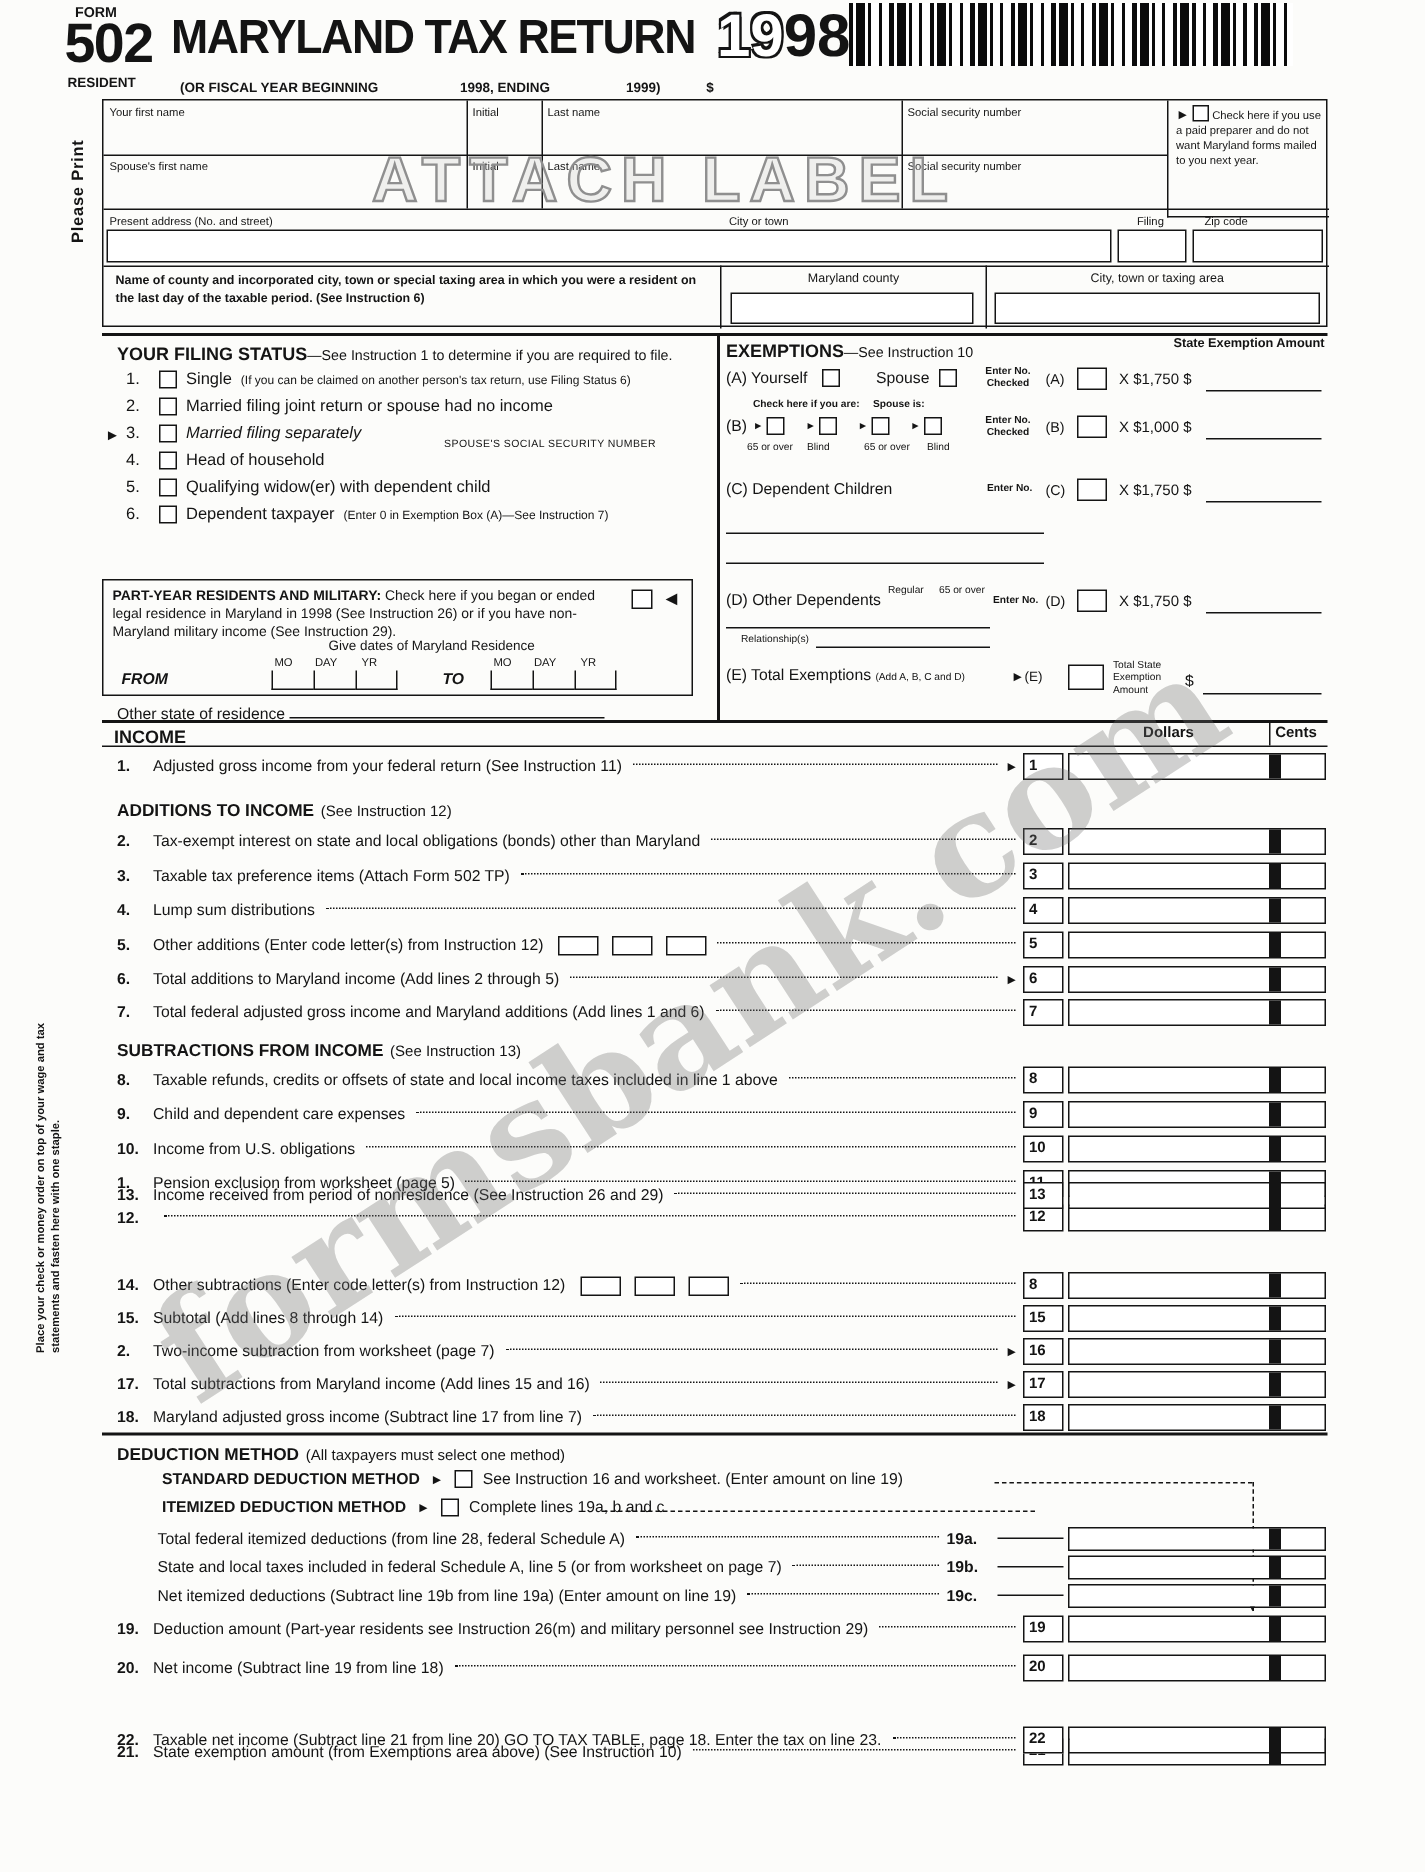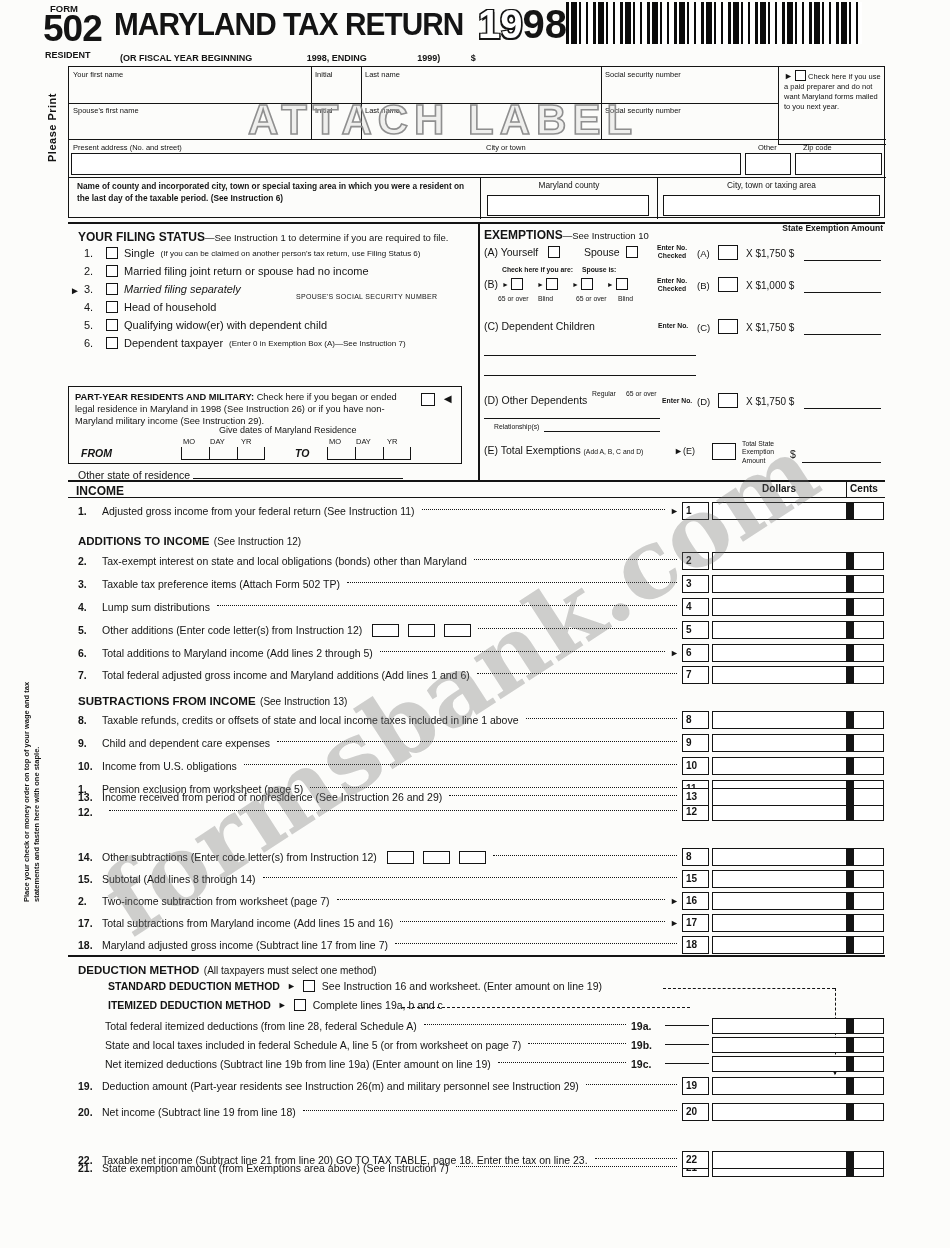--- a/index.html
+++ b/index.html
@@ -97,21 +97,21 @@
     <div class="abs" style="left:536px;top:50px;width:168px;height:20px"></div>
 
     <div class="abs" style="left:709px;top:0;width:108px;height:78px;border-left:1.4px solid #141414;border-bottom:1.4px solid #141414;padding:3px 5px;font-size:7.5px;line-height:1.35">
       <span style="font-size:9px">►</span>
       <span class="cb" style="width:11px;height:11px"></span>
       <span>Check here if you use a paid preparer and do not want Maryland forms mailed to you next year.</span>
     </div>
 
     <div class="abs sm" style="left:4px;top:76px">Present address (No. and street)</div>
     <div class="abs sm" style="left:417px;top:76px">City or town</div>
-    <div class="abs sm" style="left:689px;top:76px">Other</div>
+    <div class="abs sm" style="left:689px;top:76px">Filing</div>
     <div class="abs sm" style="left:734px;top:76px">Zip code</div>
     <div class="abs" style="left:2px;top:86px;width:670px;height:22px;border:1.4px solid #141414;background:#fff"></div>
     <div class="abs" style="left:676px;top:86px;width:46px;height:22px;border:1.4px solid #141414;background:#fff"></div>
     <div class="abs" style="left:726px;top:86px;width:87px;height:22px;border:1.4px solid #141414;background:#fff"></div>
 
     <div class="abs b" style="left:0;top:110px;width:412px;height:42px;border-right:1.4px solid #141414;padding:4px 8px;font-size:8.3px;line-height:1.4">Name of county and incorporated city, town or special taxing area in which you were a resident on the last day of the taxable period. (See Instruction 6)</div>
     <div class="abs" style="left:412px;top:113px;width:176px;text-align:center;font-size:8.3px">Maryland county</div>
     <div class="abs" style="left:588px;top:113px;width:229px;text-align:center;font-size:8.3px">City, town or taxing area</div>
     <div class="abs" style="left:418px;top:128px;width:162px;height:21px;border:1.4px solid #141414;background:#fff"></div>
     <div class="abs" style="left:594px;top:128px;width:217px;height:21px;border:1.4px solid #141414;background:#fff"></div>
@@ -500,21 +500,21 @@
   </div>
   <div class="irow" style="top:1103px">
     <span class="ln">20.</span>
     <span class="desc">Net income (Subtract line 19 from line 18)</span>
     <span class="leader"></span>
     <span class="numbox">20</span>
     <span class="amt"></span>
   </div>
   <div class="irow" style="top:1159px">
     <span class="ln">21.</span>
-    <span class="desc">State exemption amount (from Exemptions area above) (See Instruction 7)</span>
+    <span class="desc">State exemption amount (from Exemptions area above) (See Instruction 10)</span>
     <span class="leader"></span>
     <span class="numbox">21</span>
     <span class="amt"></span>
   </div>
   <div class="irow" style="top:1151px">
     <span class="ln">22.</span>
     <span class="desc">Taxable net income (Subtract line 21 from line 20)  GO TO TAX TABLE, page 18. Enter the tax on line 23.</span>
     <span class="leader"></span>
     <span class="numbox">22</span>
     <span class="amt"></span>

